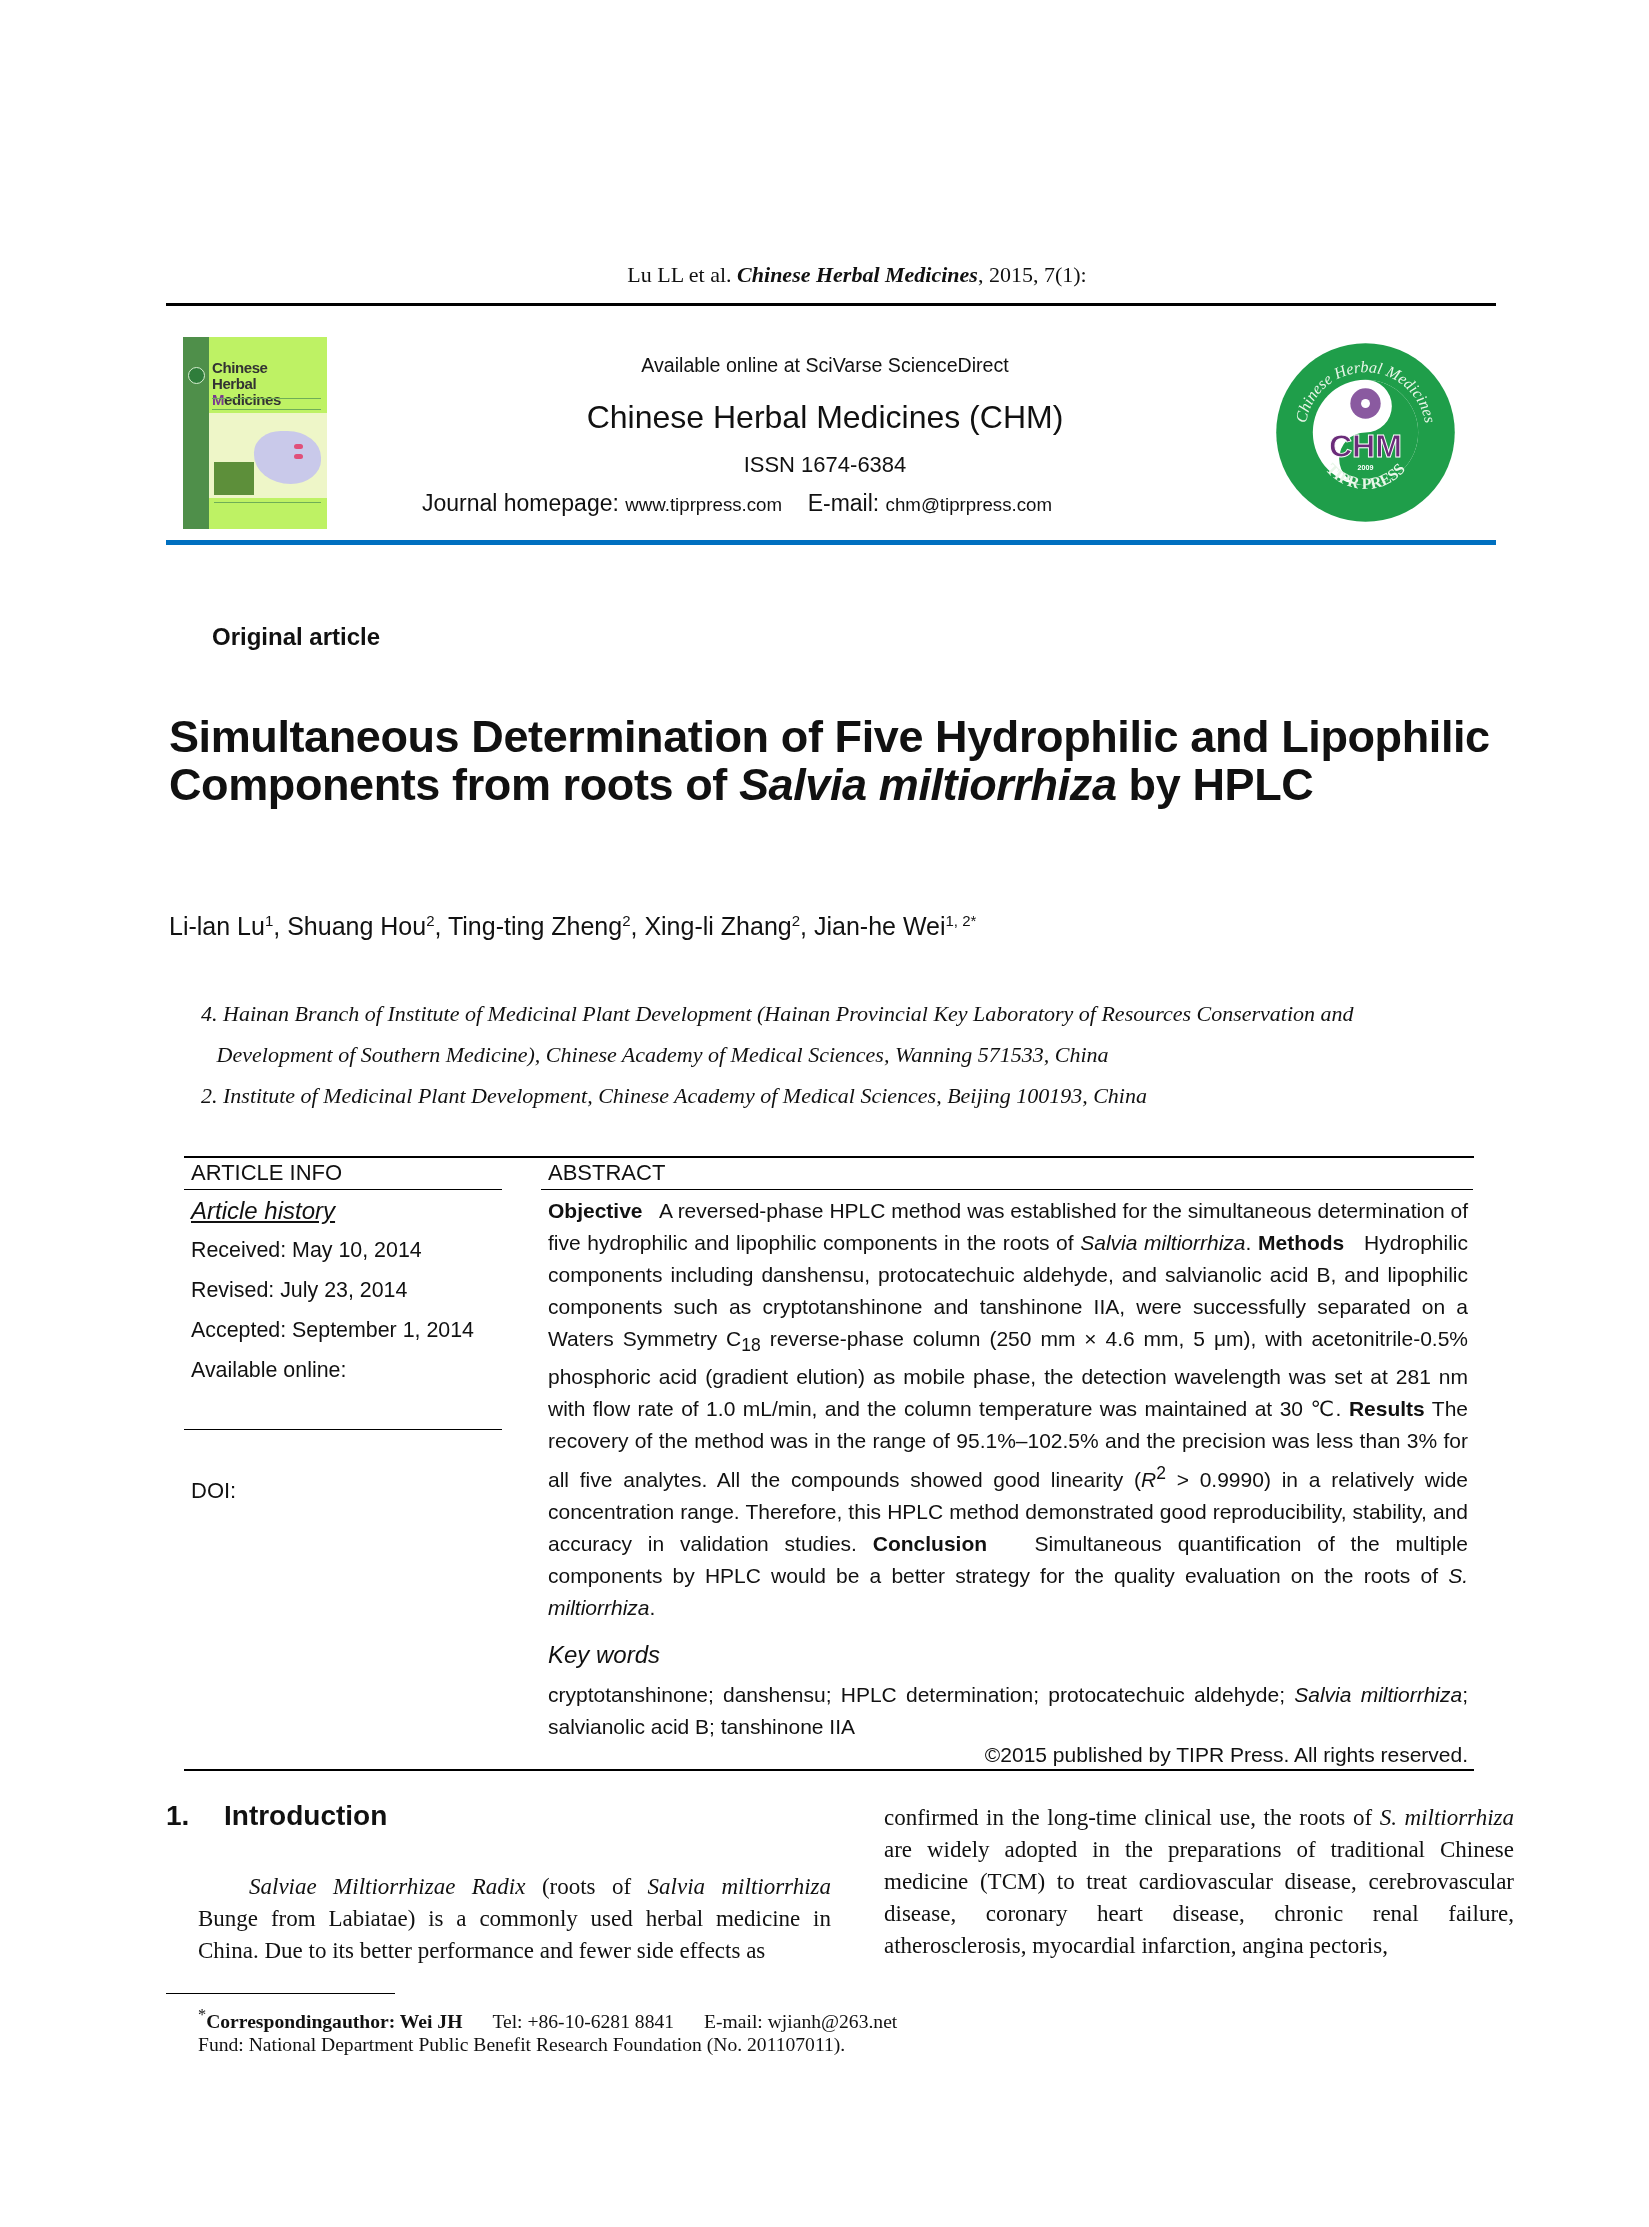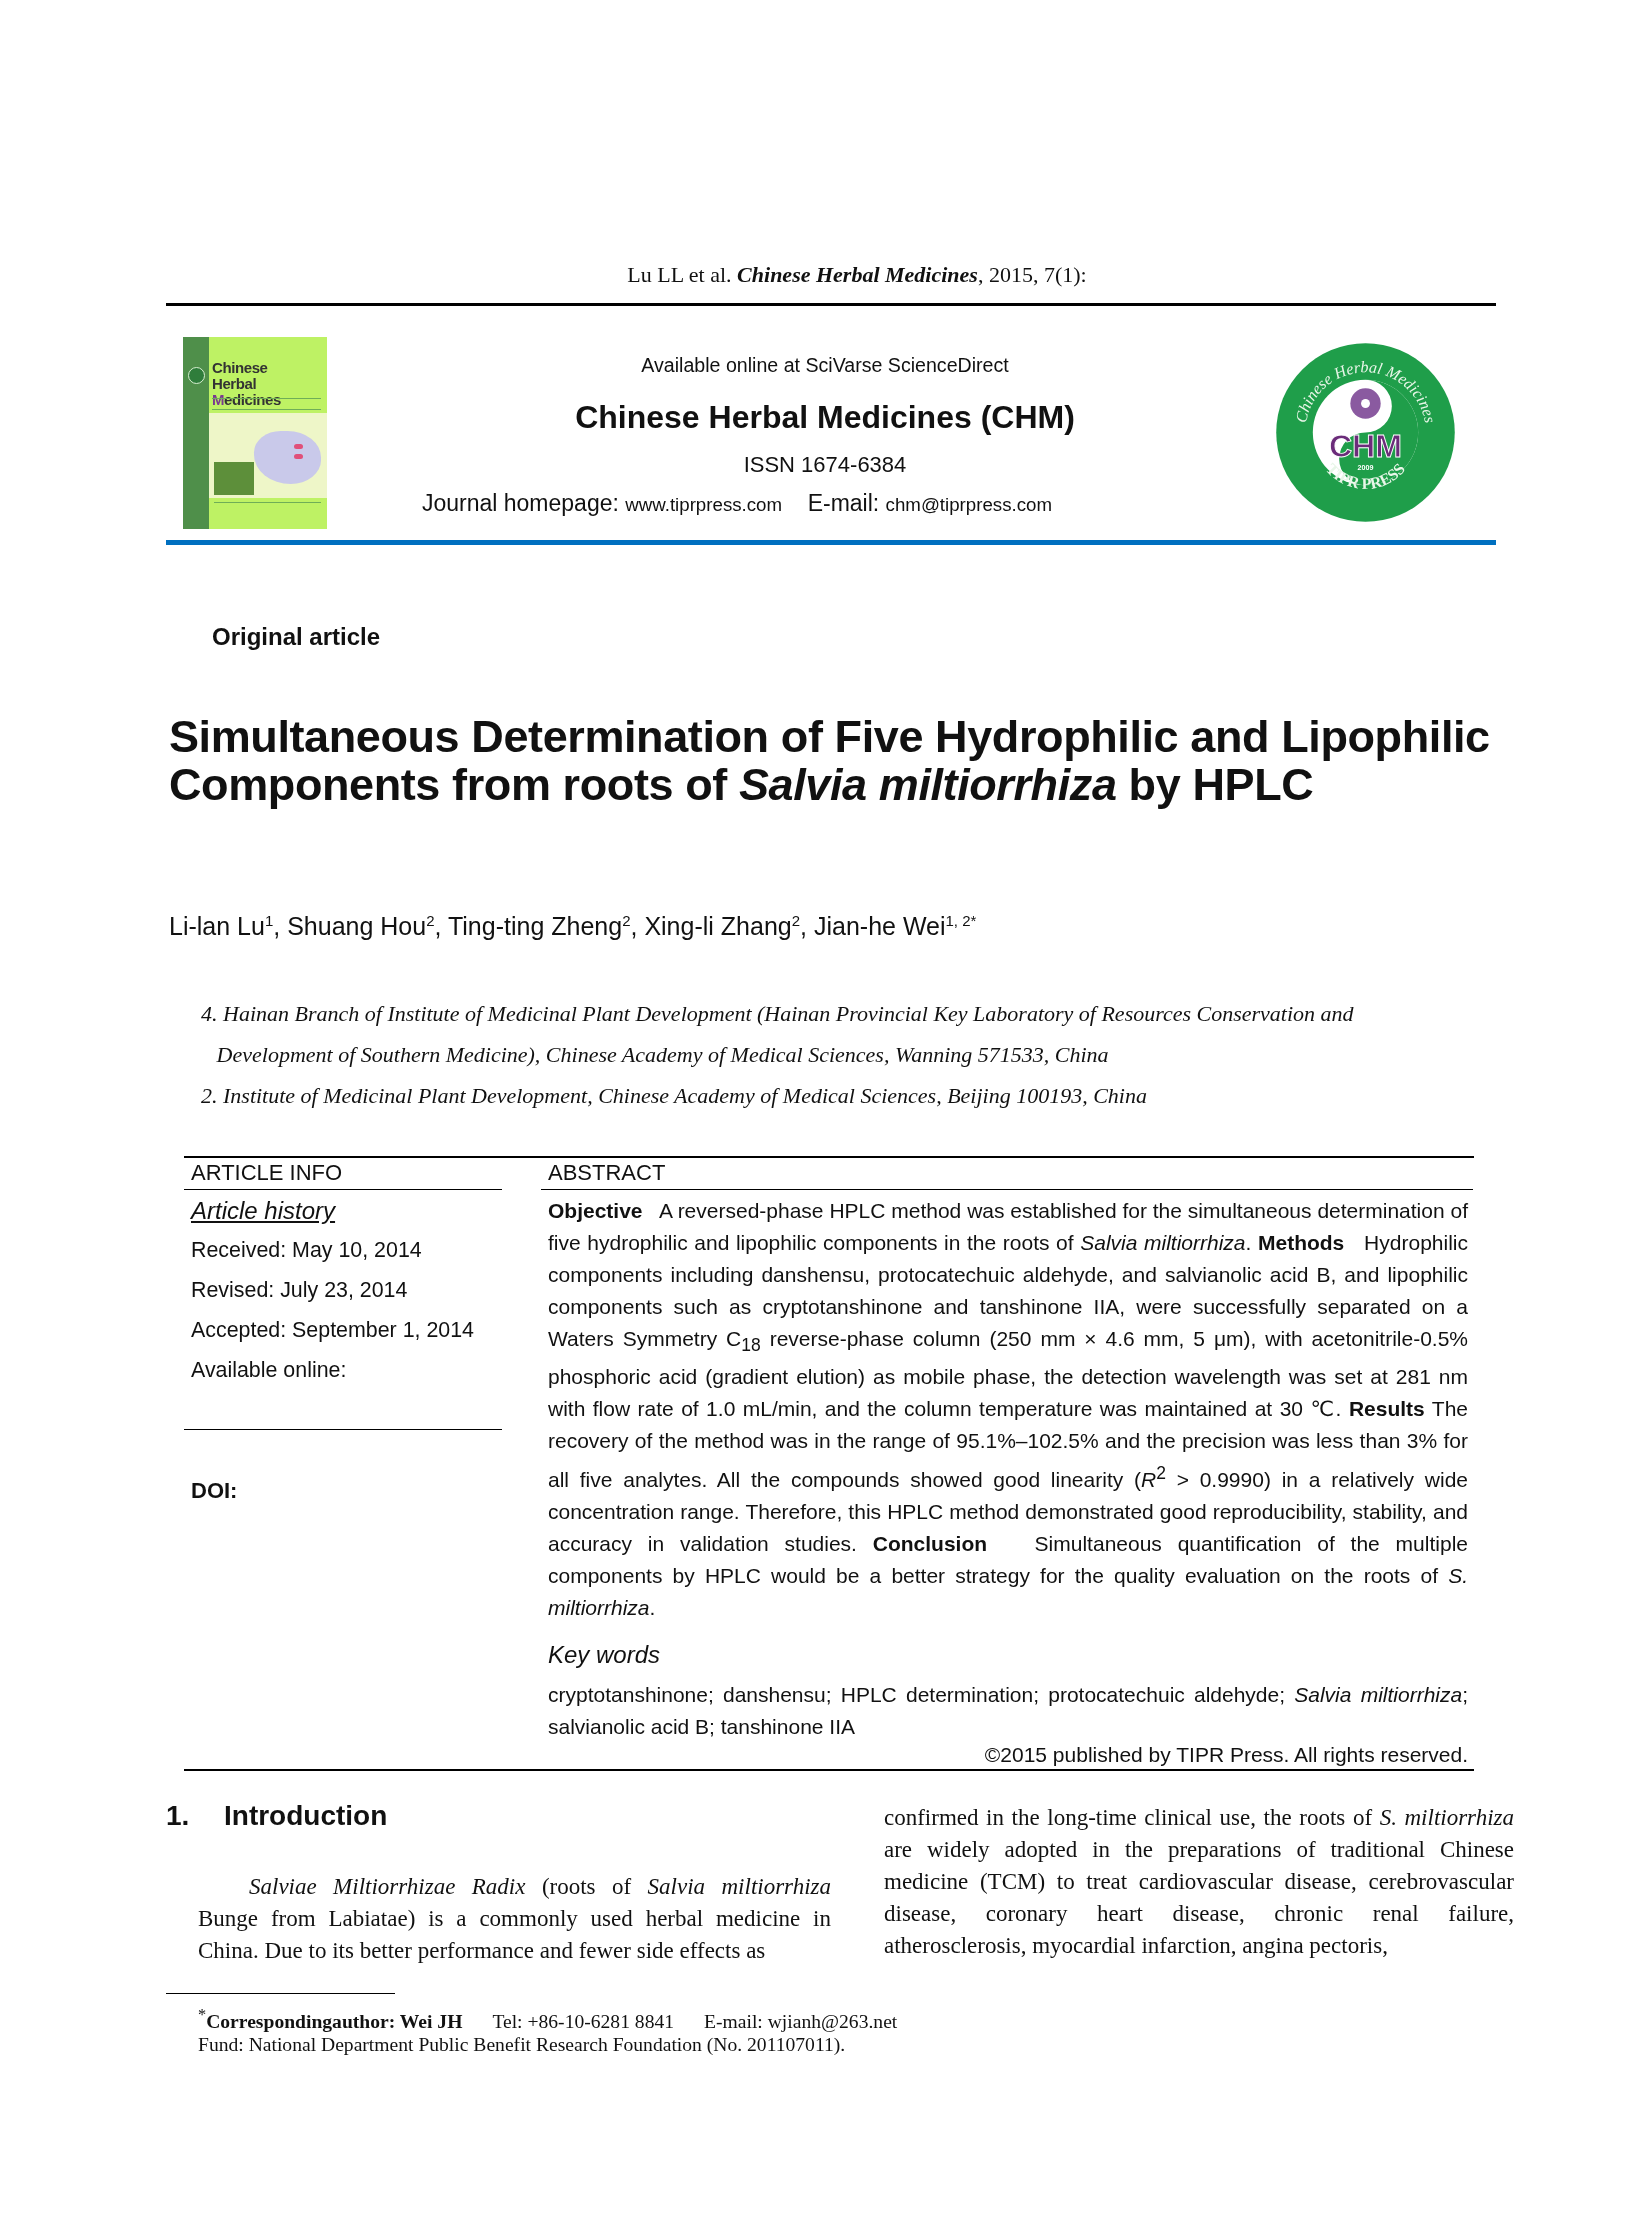--- a/index.html
+++ b/index.html
@@ -21,21 +21,21 @@
   #cover .c-title .m { color: #7a3a8f; }
   #cover .c-sub { position: absolute; left: 29px; top: 61px; width: 109px; height: 9.8px; border-top: 1.3px solid #6fae57; border-bottom: 1.3px solid #6fae57; }
   #cover .c-art { position: absolute; left: 26px; top: 76px; width: 118px; height: 85px; background: #eef6c8; }
   #cover .c-art .cloud { position: absolute; left: 45px; top: 18px; width: 67px; height: 53px; background: #c9c9ea; border-radius: 40% 50% 45% 55%; }
   #cover .c-art .plant { position: absolute; left: 4.5px; top: 49px; width: 40px; height: 33px; background: #5d8f3a; }
   #cover .c-art .dot1 { position: absolute; left: 85px; top: 31px; width: 9px; height: 5.3px; background: #e0507a; border-radius: 2.7px; }
   #cover .c-art .dot2 { position: absolute; left: 85px; top: 41px; width: 9px; height: 5.3px; background: #e0507a; border-radius: 2.7px; }
   #cover .c-foot { position: absolute; left: 31px; top: 165px; width: 107px; height: 18px; border-top: 0.9px solid #6fae57; }
 
   #available { left: 0; width: 1650px; top: 354px; text-align: center; font-size: 19.6px; }
-  #journal-name { left: 0; width: 1650px; top: 399px; text-align: center; font-size: 32px; font-weight: bold; }
+  #journal-name { left: 0; width: 1650px; top: 399px; text-align: center; font-size: 32px; font-weight: normal; }
   #issn { left: 0; width: 1650px; top: 452px; text-align: center; font-size: 22px; }
   #homepage-line { left: 0; width: 1474px; top: 490px; text-align: center; font-size: 23px; }
   #homepage-line .small { font-size: 18.7px; }
 
   #logo { left: 1274px; top: 341px; width: 183px; height: 183px; }
   #rule-blue { left: 166px; top: 540px; width: 1330px; height: 5.3px; background: #0070c0; }
 
   
   #article-type { left: 212px; top: 623px; font-size: 24px; font-weight: bold; }
   #title { left: 169px; top: 713px; width: 1336px; font-size: 45px; line-height: 48px; letter-spacing: -0.4px; font-weight: bold; }
@@ -48,21 +48,21 @@
   
   #rule-info-top { left: 184px; top: 1156px; width: 1290px; height: 1.8px; background: #000; }
   #info-head { left: 191px; top: 1160px; font-size: 22px; }
   #rule-info-sub { left: 184px; top: 1189px; width: 318px; height: 1.3px; background: #000; }
   #abstract-head { left: 548px; top: 1160px; font-size: 22px; }
   #rule-abs-sub { left: 541px; top: 1189px; width: 932px; height: 1.3px; background: #000; }
 
   #history-label { left: 191px; top: 1197px; font-size: 24px; font-style: italic; text-decoration: underline; }
   .hist { left: 191px; font-size: 21.4px; }
   #rule-info-mid { left: 184px; top: 1429px; width: 318px; height: 1.3px; background: #000; }
-  #doi-label { left: 191px; top: 1478px; font-size: 22px; font-weight: bold; }
+  #doi-label { left: 191px; top: 1478px; font-size: 22px; }
 
   #abstract-text { left: 548px; top: 1195px; width: 920px; font-size: 21px; line-height: 32px; text-align: justify; }
   #abstract-text b { font-weight: bold; }
   #keywords-label { left: 548px; top: 1641px; font-size: 24px; font-style: italic; }
   #keywords-text { left: 548px; top: 1679px; width: 920px; font-size: 21px; line-height: 32px; text-align: justify; }
   #copyright { left: 548px; width: 920px; top: 1743px; font-size: 21px; text-align: right; }
   #rule-info-bottom { left: 184px; top: 1769px; width: 1290px; height: 1.8px; background: #000; }
 
   
   #section-heading { left: 166px; top: 1800px; font-size: 28px; font-weight: bold; }

